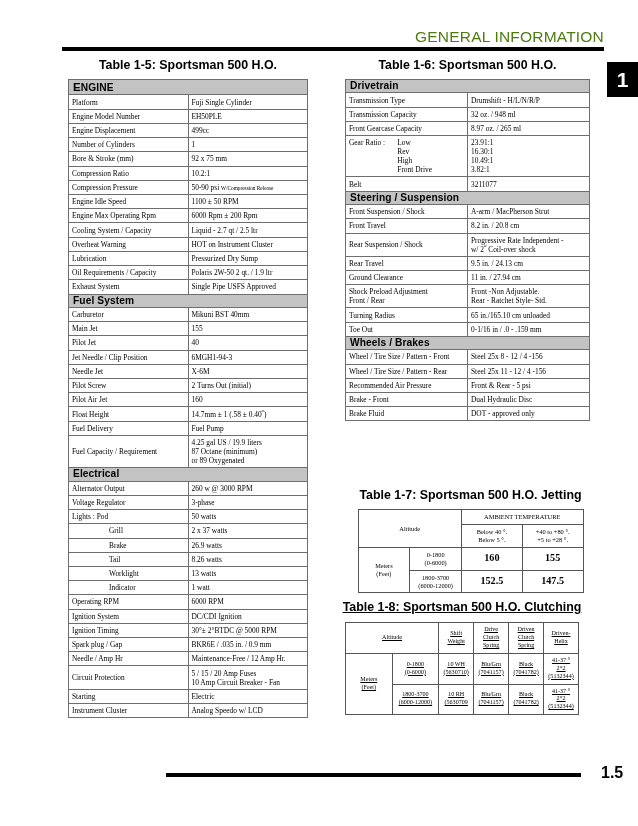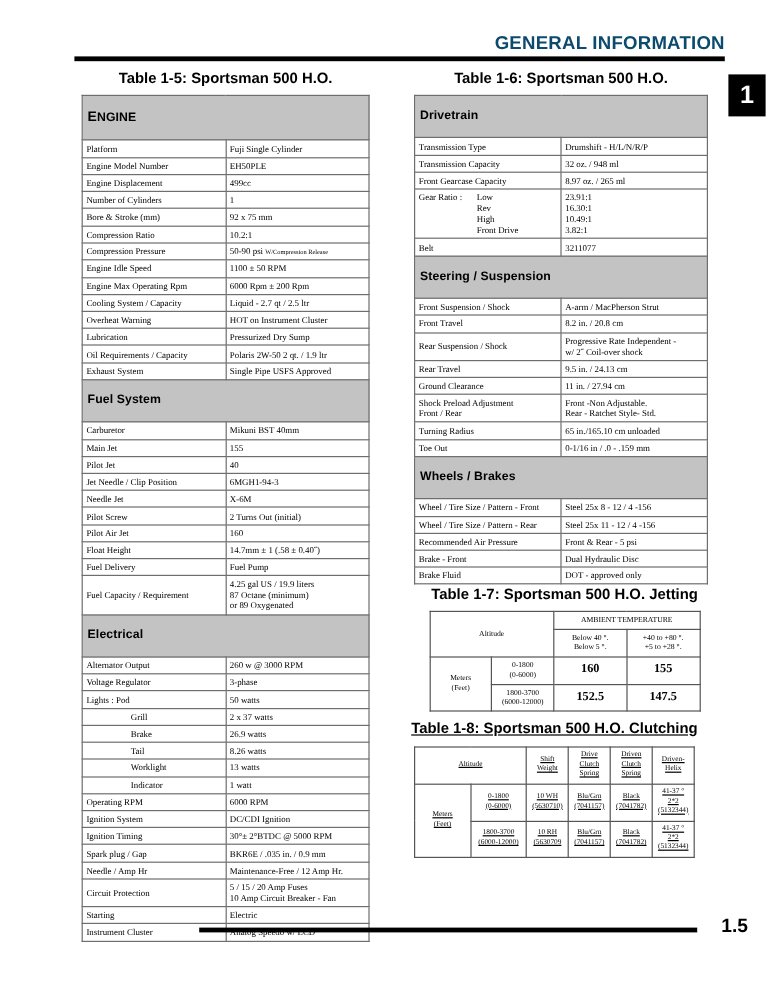--- a/index.html
+++ b/index.html
@@ -20,24 +20,24 @@
     width: 638px;
     height: 826px;
   }
 
   
   .header-title {
     position: absolute;
     top: 28px;
     right: 34px;
     font-family: "Liberation Sans", sans-serif;
-    font-weight: bold;
+    font-weight: normal;
     font-size: 15.5px;
     letter-spacing: 0.2px;
-    color: #0c4a6e;
+    color: #4d7c0f;
   }
   .header-rule {
     position: absolute;
     top: 47px;
     left: 62px;
     width: 542px;
     height: 4px;
     background: #000;
   }
 
@@ -119,21 +119,21 @@
   }
   table.spec td.v {
     width: 48%;
     text-align: left;
   }
   table.spec tr.section td {
     background: #c3c3c3;
     font-family: "Liberation Sans", sans-serif;
     font-weight: bold;
     font-size: 10.2px;
-    padding: 11px 4px;
+    padding: 0 4px;
     letter-spacing: 0.1px;
   }
   .smallcaps-first {
     font-size: 11.6px;
   }
   td.k.indent {
     text-align: center;
     padding-left: 40px;
   }
   .tiny { font-size: 5.3px; }

